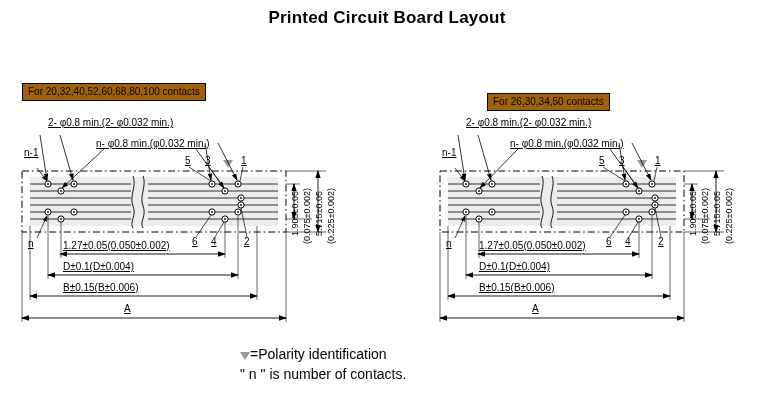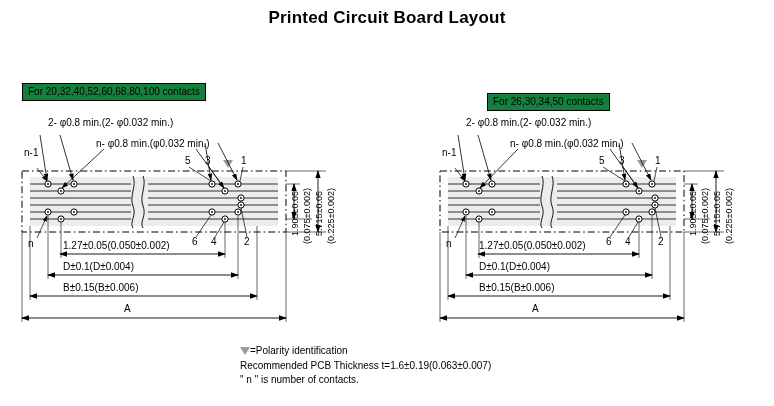--- a/index.html
+++ b/index.html
@@ -40,41 +40,42 @@
     width: 774px;
     height: 406px;
     overflow: visible;
   }
 
   .lbl {
     position: absolute;
     font-size: 10px;
     white-space: nowrap;
     line-height: 1.1;
+    text-decoration: underline;
   }
   .lbl.ctr { text-align: left; }
   .vert {
     position: absolute;
     font-size: 9px;
     white-space: nowrap;
     transform-origin: 0 0;
     transform: rotate(-90deg);
     line-height: 1.1;
   }
   .boxed {
     position: absolute;
     border: 1px solid #000;
-    background: #15803d;
+    background: #a16207;
     font-size: 10px;
     padding: 2px 5px 3px 5px;
     white-space: nowrap;
   }
   .notes {
     position: absolute;
-    font-size: 10px;
+    font-size: 14px;
     white-space: nowrap;
     line-height: 1.45;
   }
   .tri {
     display: inline-block;
     width: 0; height: 0;
     border-left: 5px solid transparent;
     border-right: 5px solid transparent;
     border-top: 8px solid #9a9a9a;
     vertical-align: -1px;
@@ -351,17 +352,16 @@
 
   <div class="vert" style="left:689px; top:236px;">1.905±0.05</div>
   <div class="vert" style="left:701px; top:244px;">(0.075±0.002)</div>
   <div class="vert" style="left:713px; top:236px;">5.715±0.05</div>
   <div class="vert" style="left:725px; top:244px;">(0.225±0.002)</div>
 
   <div class="notes" style="left:240px; top:344px;">
     <div>
       <span class="tri"></span><span>=Polarity identification</span>
     </div>
-    <div>Recommended PCB Thickness  t=1.6±0.19(0.063±0.007)</div>
     <div>" n " is number of contacts.</div>
   </div>
 
 </div>
 
 </body></html>

